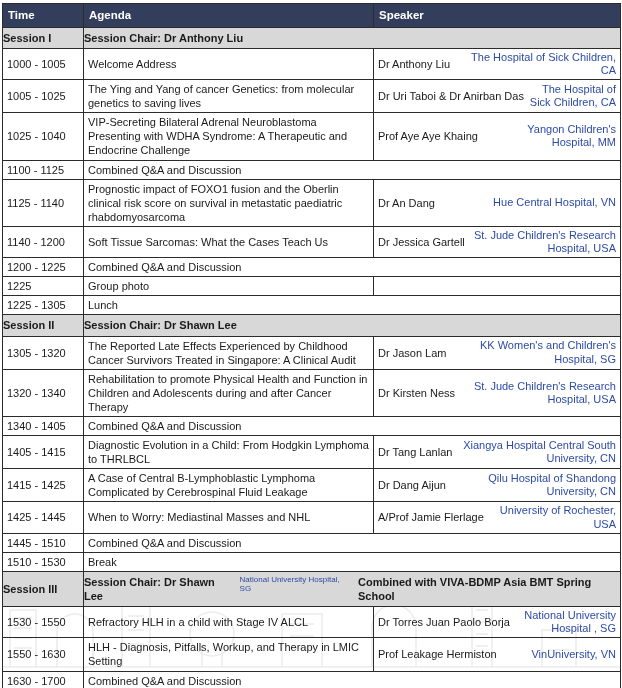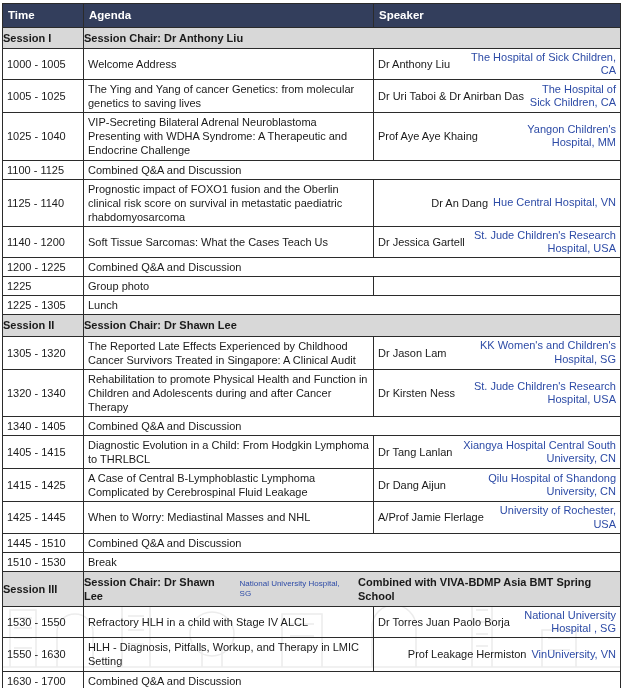--- a/index.html
+++ b/index.html
@@ -52,27 +52,26 @@
     margin-left: 35px;
   }
   tr.session td {
     background: var(--session-bg);
     font-weight: bold;
     padding: 3px 0;
   }
   td.col-time { white-space: nowrap; }
   .chair-wrap {
     display: flex;
-    align-items: center;
     gap: 10px;
   }
   .chair-wrap .extra { margin-left: auto; padding-right: 2px; }
   .speaker-wrap {
     display: flex;
-    justify-content: flex-end;
+    justify-content: space-between;
     align-items: center;
     gap: 5px;
     min-height: 14px;
   }
   .speaker-name { flex-shrink: 0; }
   .inst {
     color: var(--accent-blue);
     font-size: 11px;
     font-weight: normal;
     line-height: 1.2;

